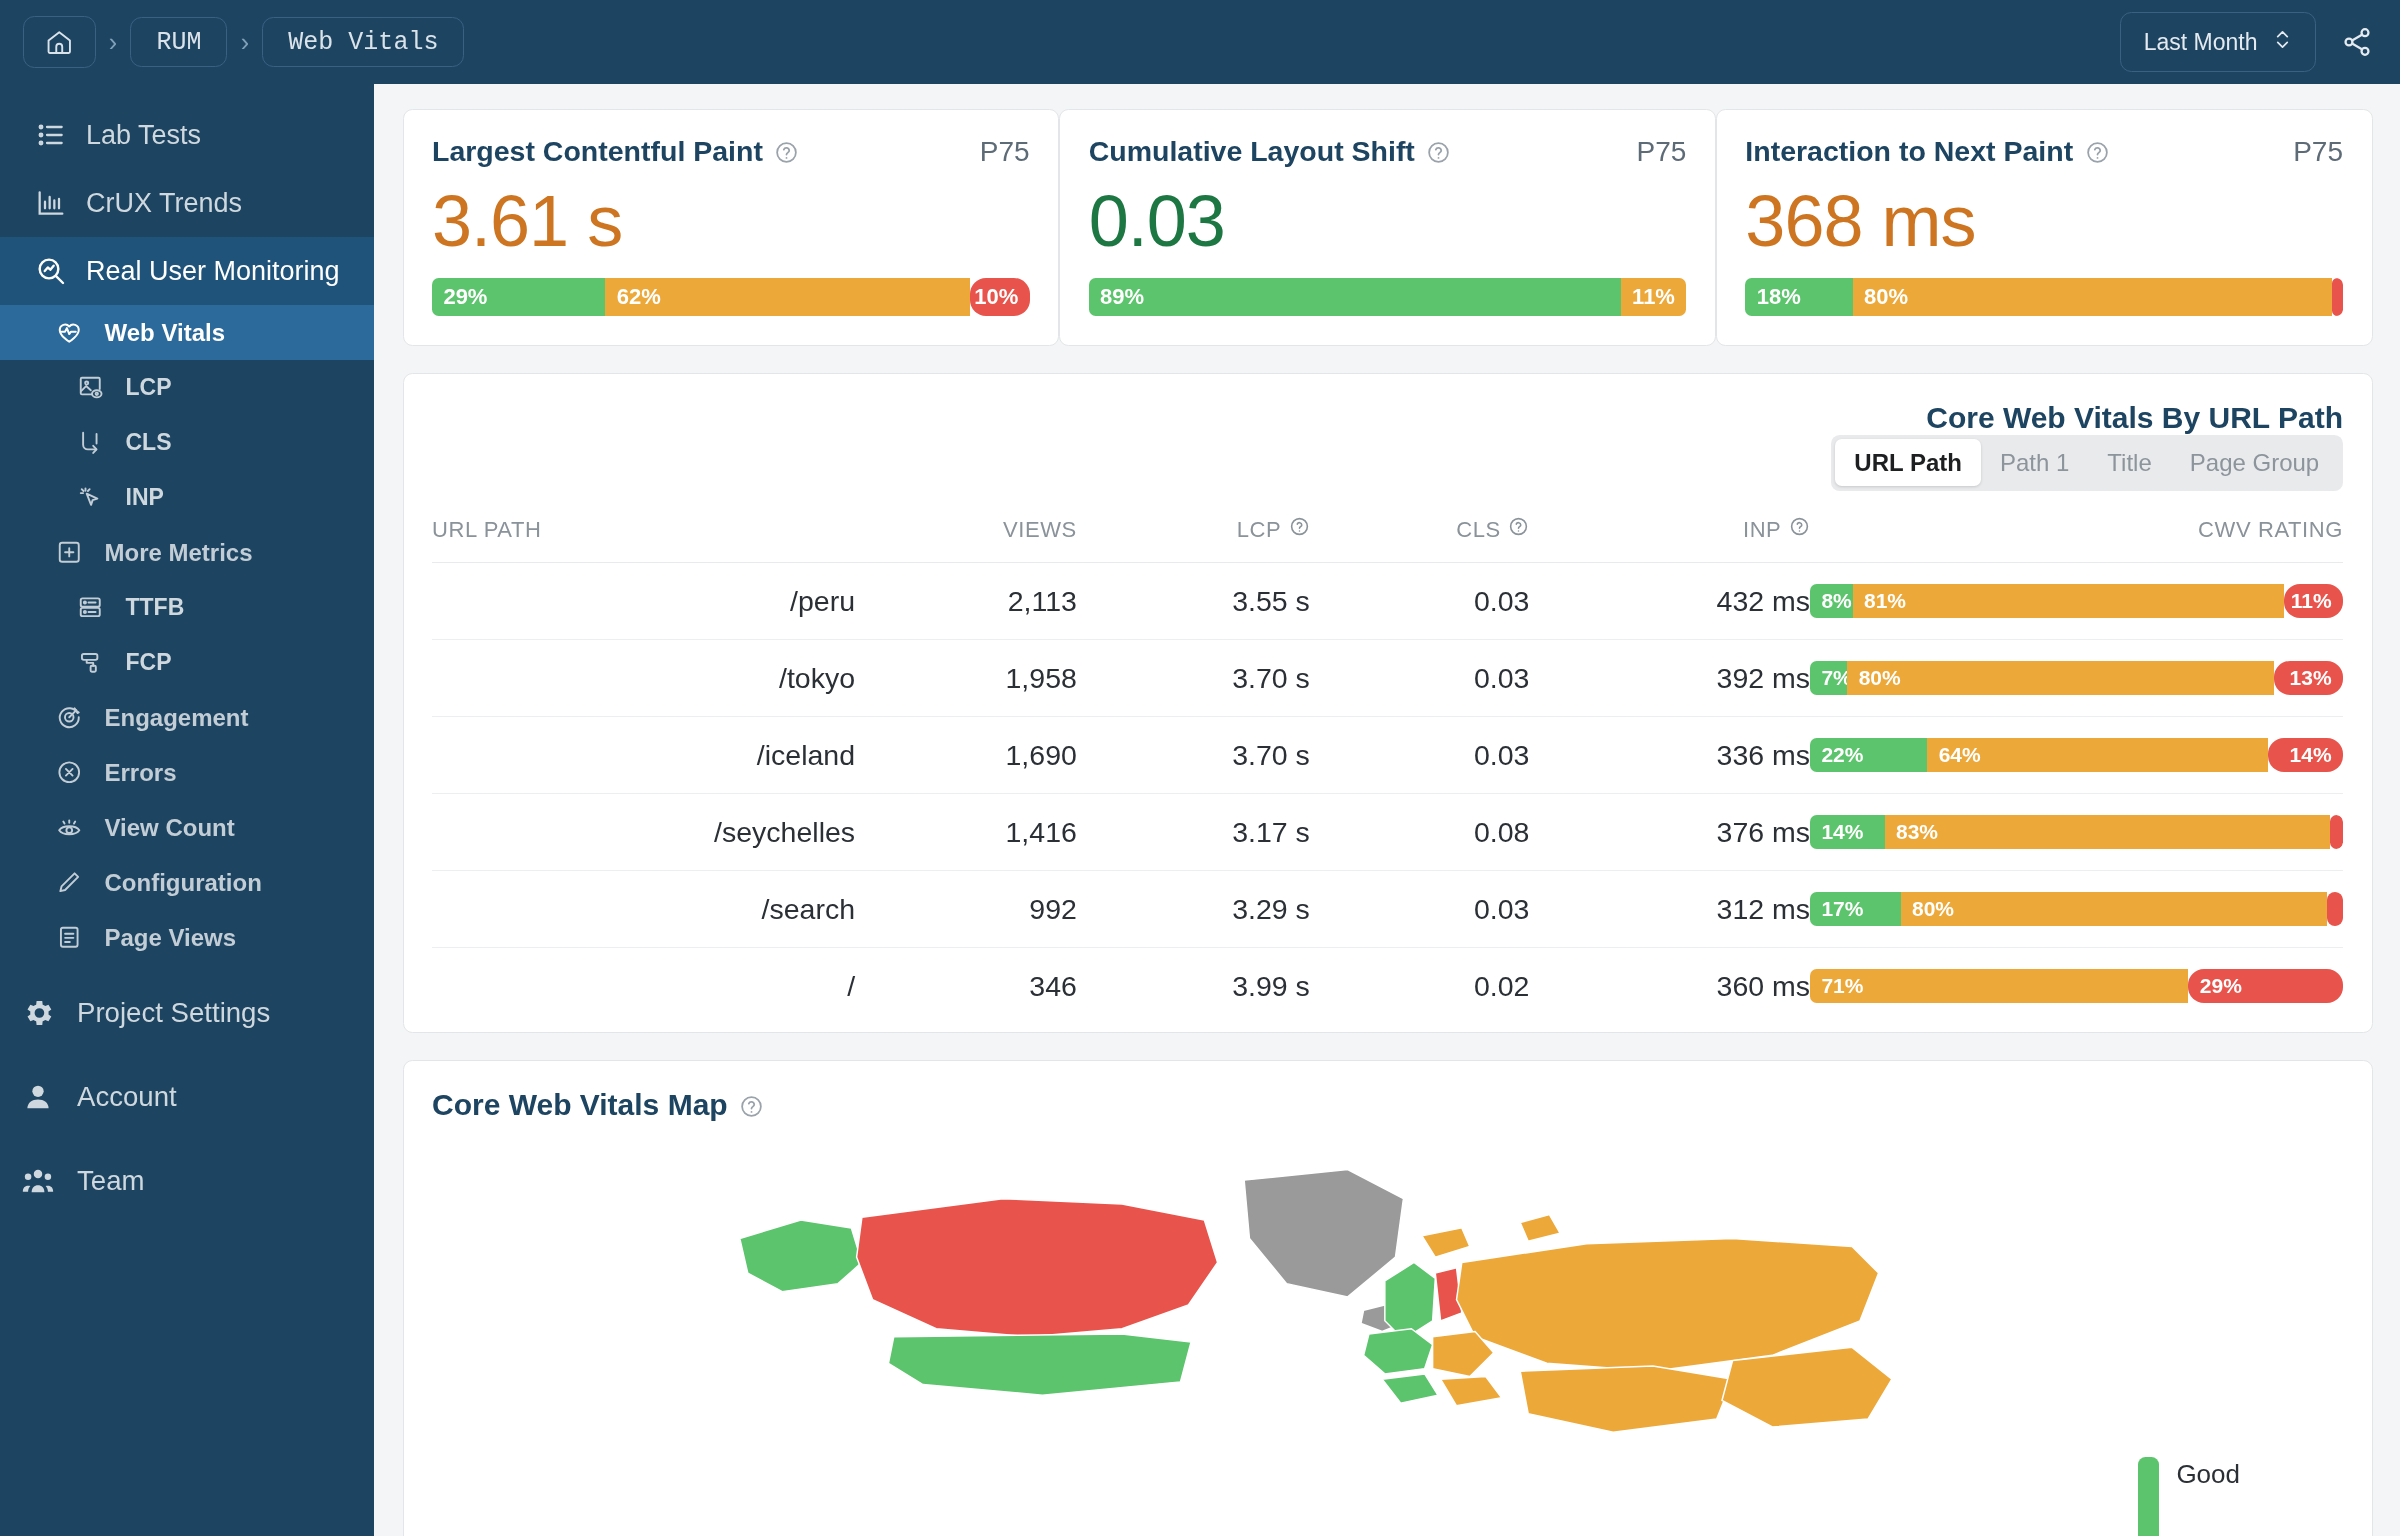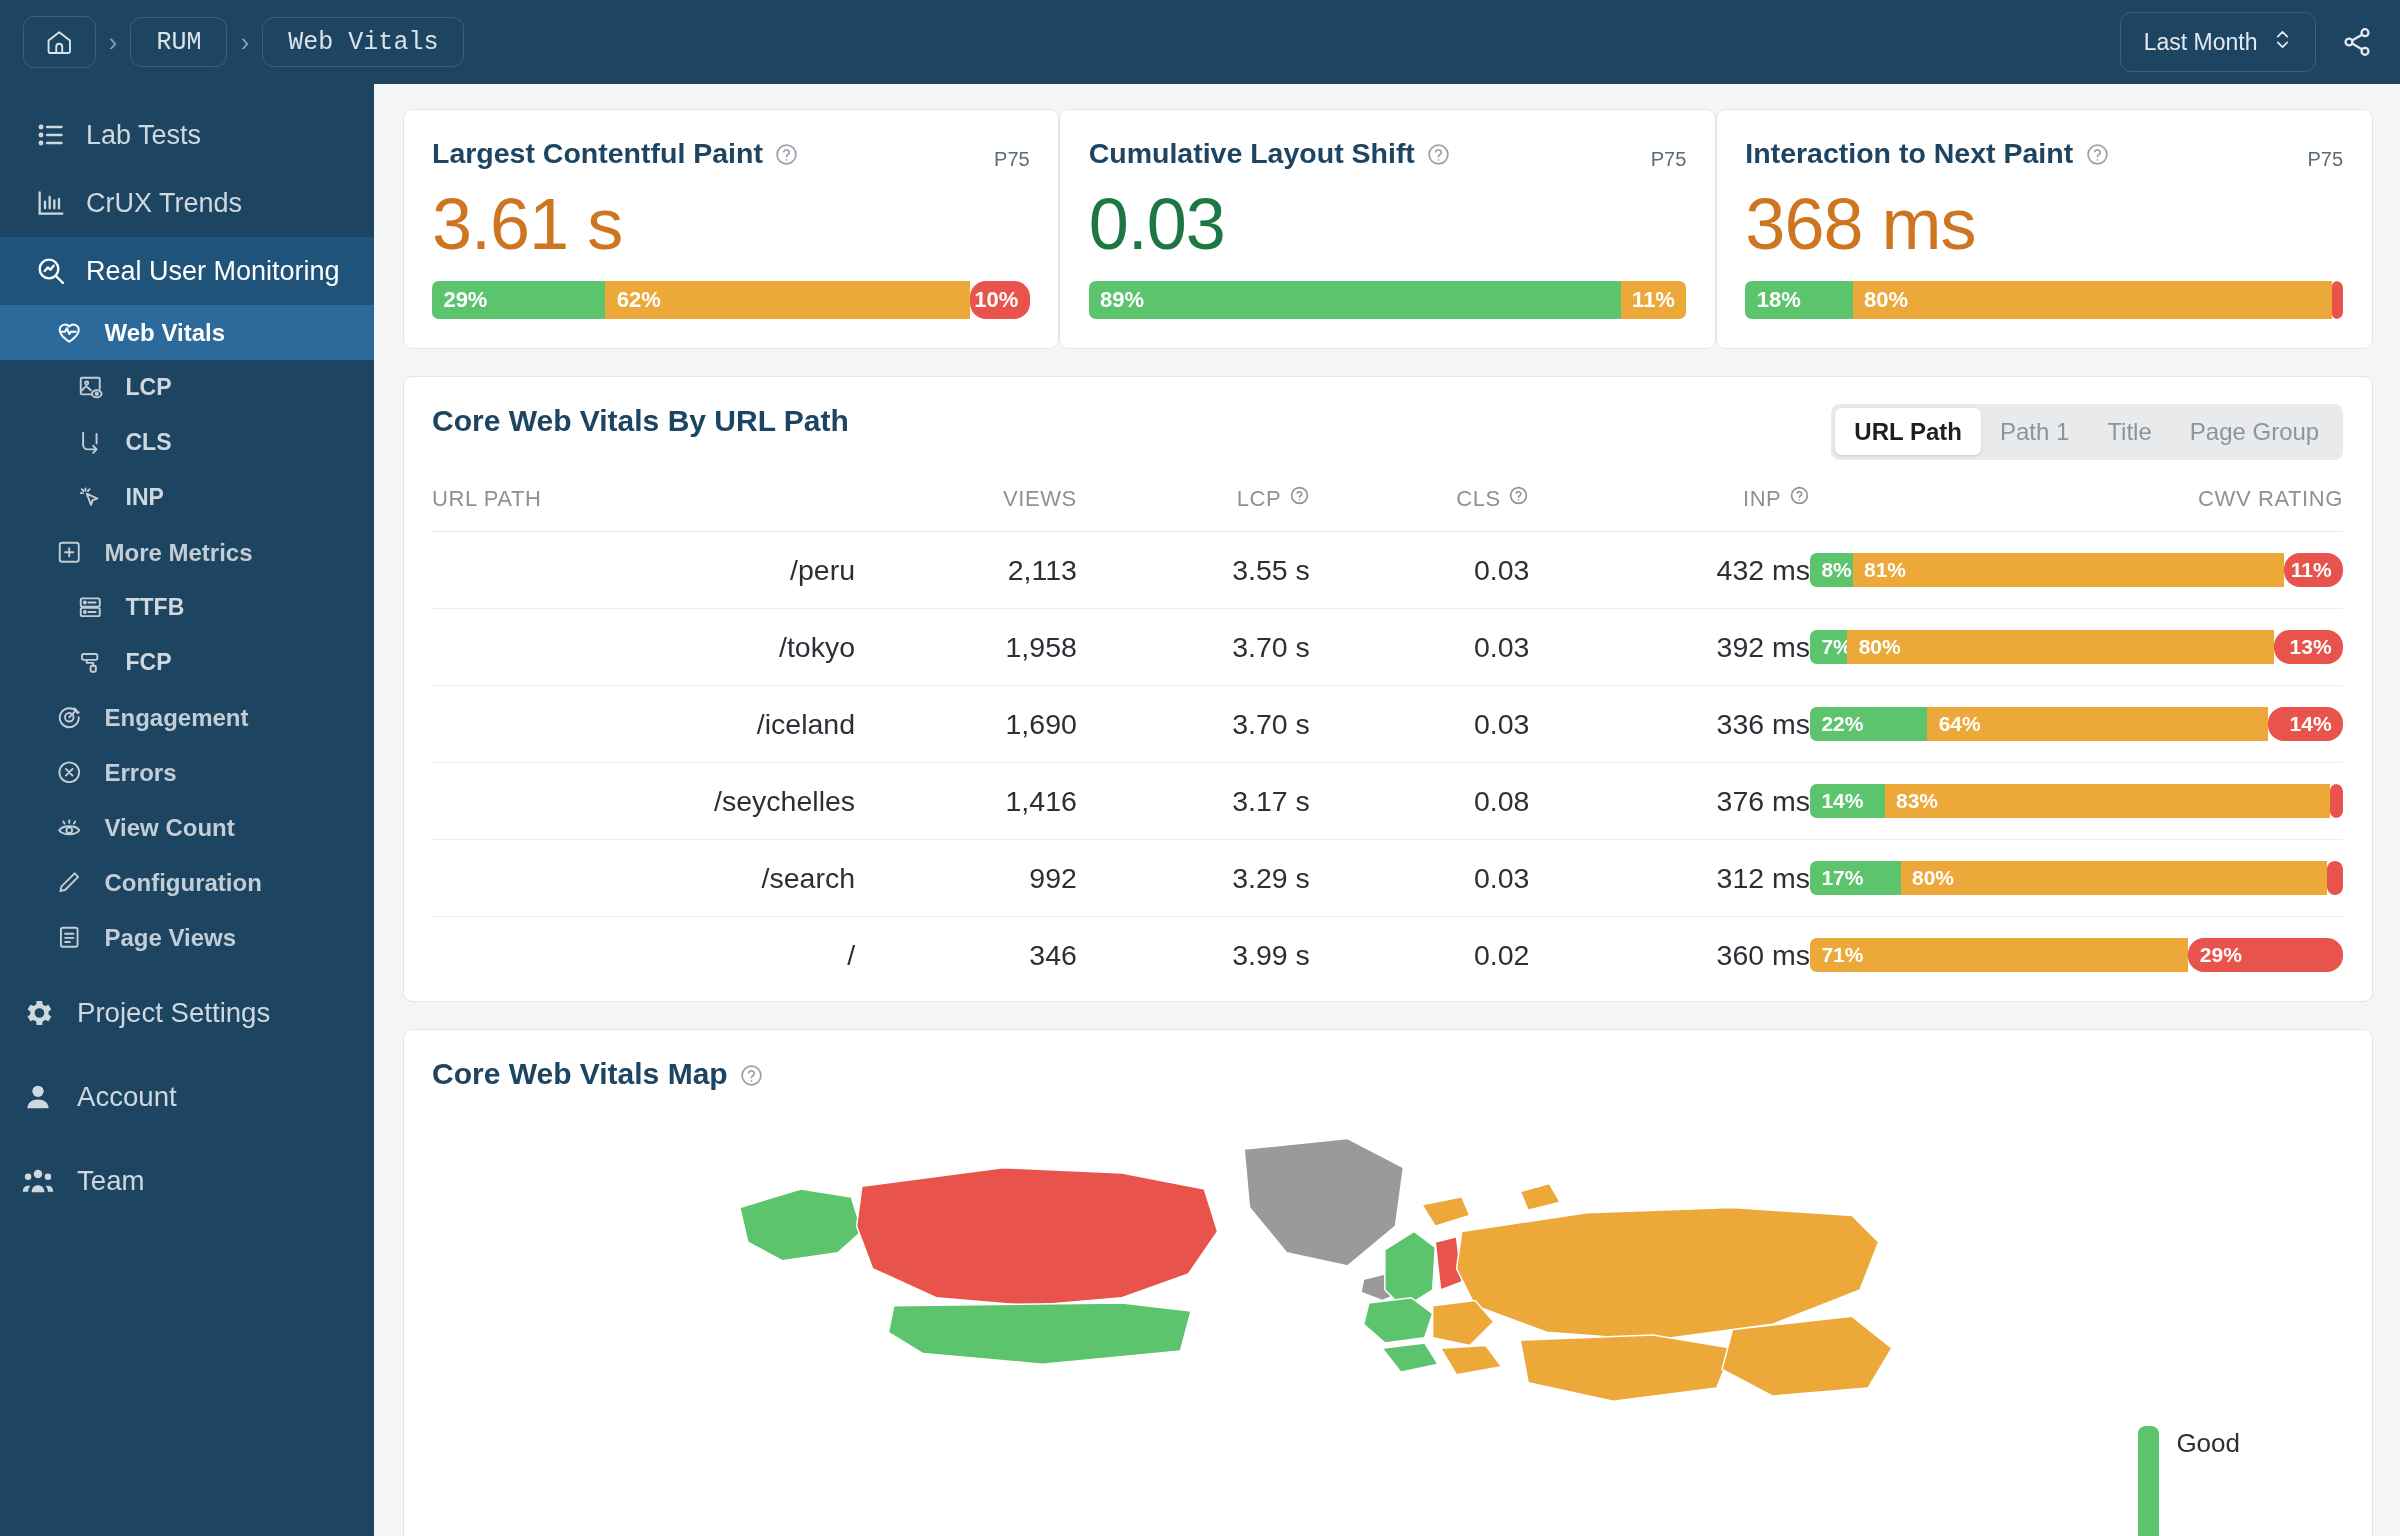--- a/index.html
+++ b/index.html
@@ -106,21 +106,21 @@
     border-radius: 9.5px;
     flex: 1;
     padding: 25px 28.5px 28.5px 28.5px;
     min-width: 0;
   }
   .card-head { display: flex; align-items: center; }
   .card-title {
     font-size: 28.5px; color: #1d4461; font-weight: bold;
     display: flex; align-items: center; gap: 11.4px;
   }
-  .p75 { margin-left: auto; font-size: 20px; color: #5d6b77; margin-top: 13px; }
+  .p75 { margin-left: auto; font-size: 28px; color: #5d6b77; }
   .q-ico { width: 25px; height: 25px; display:block; }
   .card-value {
     font-size: 72px; font-weight: normal;
     margin: 17px 0 21px 0; line-height: 1;
     letter-spacing: -1px;
   }
   .val-orange { color: #cd7520; }
   .val-green { color: #1d7742; }
 
   .stackbar {
@@ -136,21 +136,21 @@
   .seg.right { justify-content: flex-end; padding-right: 11.4px; padding-left: 3.8px; }
   .seg-good { background: #5cc46c; }
   .seg-ni   { background: #eda83a; }
   .seg-poor { background: #e8544b; border-radius: 16px; }
 
   
   .panel {
     background: #fff; border: 1px solid #e3e6e8; border-radius: 9.5px;
     margin-top: 27px; padding: 27px 28.5px 7.6px 28.5px;
   }
-  .panel-head { display: flex; align-items: flex-start; }
+  .panel-head { display: flex; align-items: flex-end; flex-direction: column; }
   .panel-title {
     font-size: 30px; font-weight: bold; color: #1d4461;
     display: flex; align-items: center; gap: 11.4px;
   }
   .seg-ctrl {
     margin-left: auto; display: flex; background: #e9eaec;
     border-radius: 8.6px; padding: 4.8px;
   }
   .seg-btn {
     padding: 9.5px 19px; font-size: 24px; color: #8c949c;

